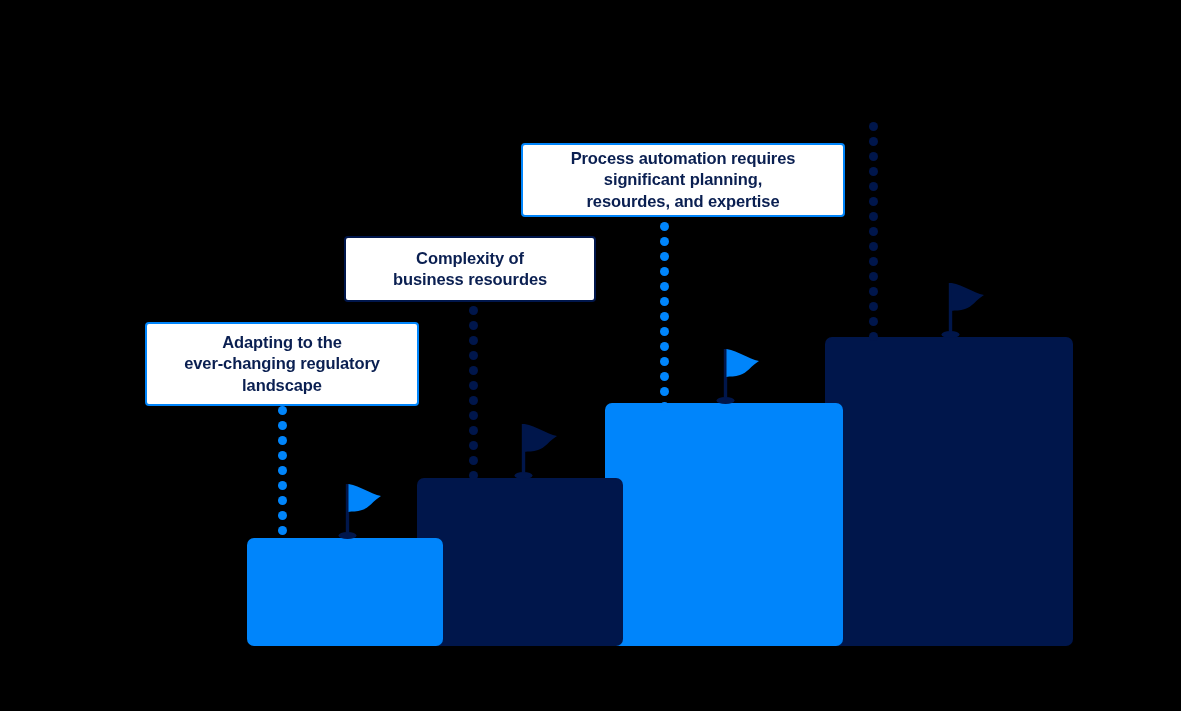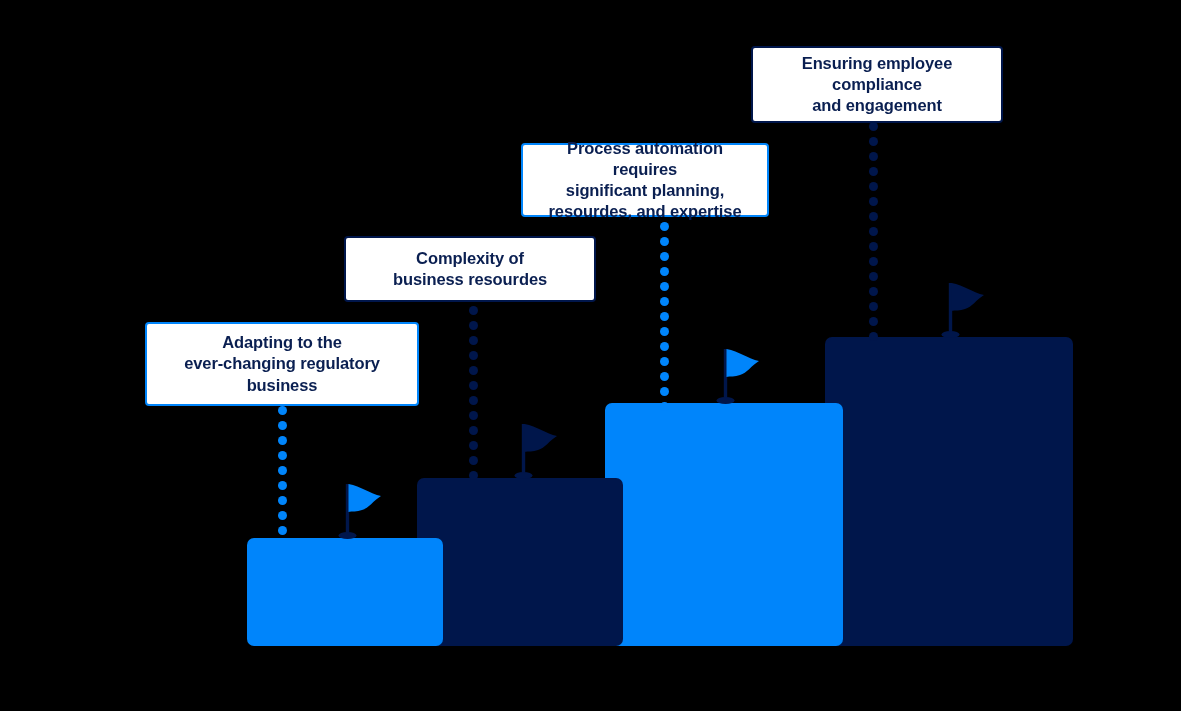--- a/index.html
+++ b/index.html
@@ -167,29 +167,25 @@
     <div class="dot" style="background:#00164b;"></div>
       <div class="dot" style="background:#00164b;"></div>
     <div class="dot" style="background:#00164b;"></div>
       <div class="dot" style="background:#00164b;"></div>
     <div class="dot" style="background:#00164b;"></div>
   </div>
 
   <div class="callout" style="left:145px; top:322px; width:274px; height:84px;
               border-color:#0085fb; font-size:16.5px; z-index:30;">Adapting to the
 ever-changing regulatory
-business</div>
+landscape</div>
 
   <div class="callout" style="left:344px; top:236px; width:252px; height:66px;
               border-color:#00164b; font-size:16.5px; z-index:30;">Complexity of
 business resourdes</div>
 
-  <div class="callout" style="left:521px; top:143px; width:248px; height:74px;
+  <div class="callout" style="left:521px; top:143px; width:324px; height:74px;
               border-color:#0085fb; font-size:16.5px; z-index:30;">Process automation requires
 significant planning,
 resourdes, and expertise</div>
 
-  <div class="callout" style="left:751px; top:46px; width:252px; height:77px;
-              border-color:#00164b; font-size:16.5px; z-index:30;">Ensuring employee
-compliance
-and engagement</div>
 
 </div>
 
 </body></html>

